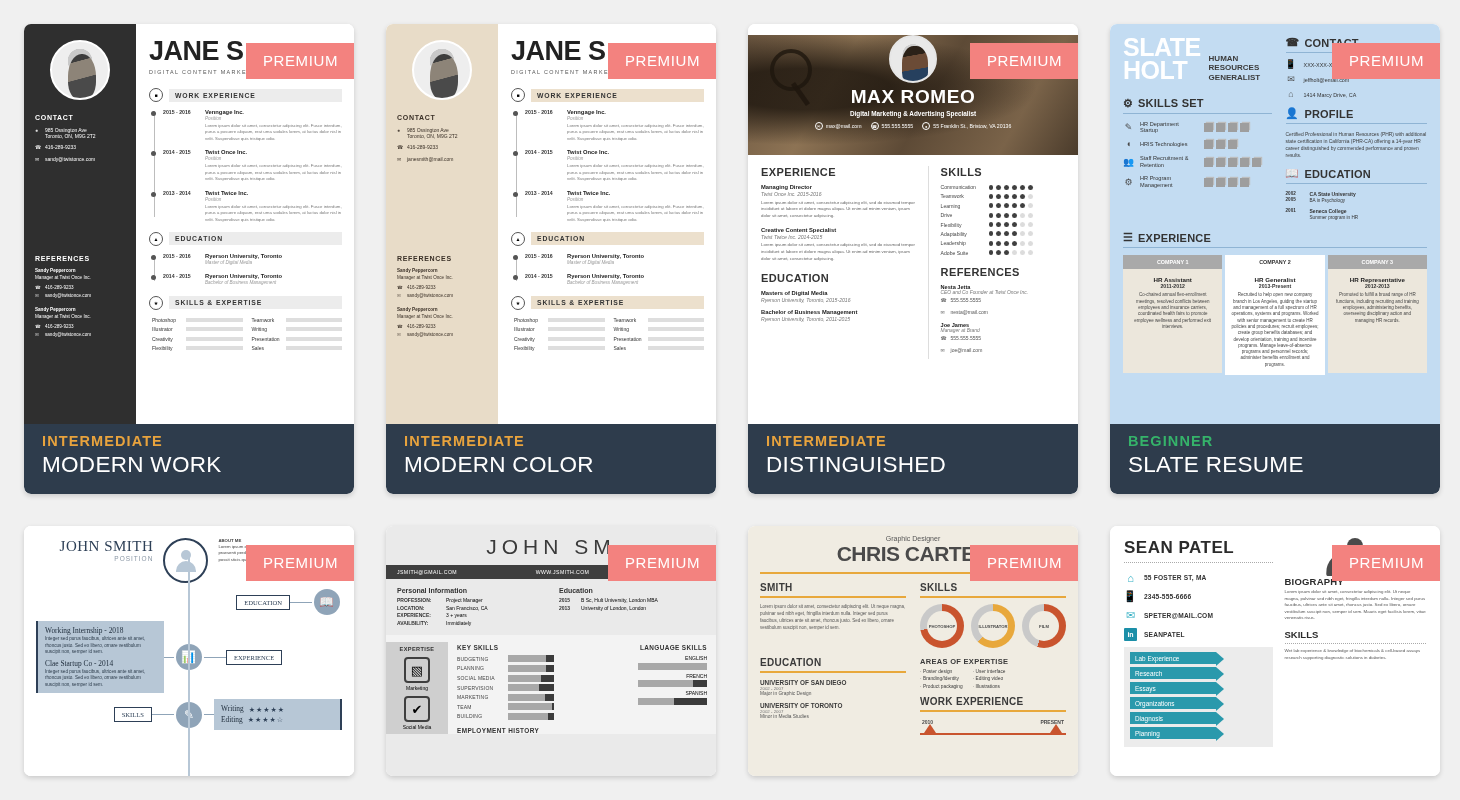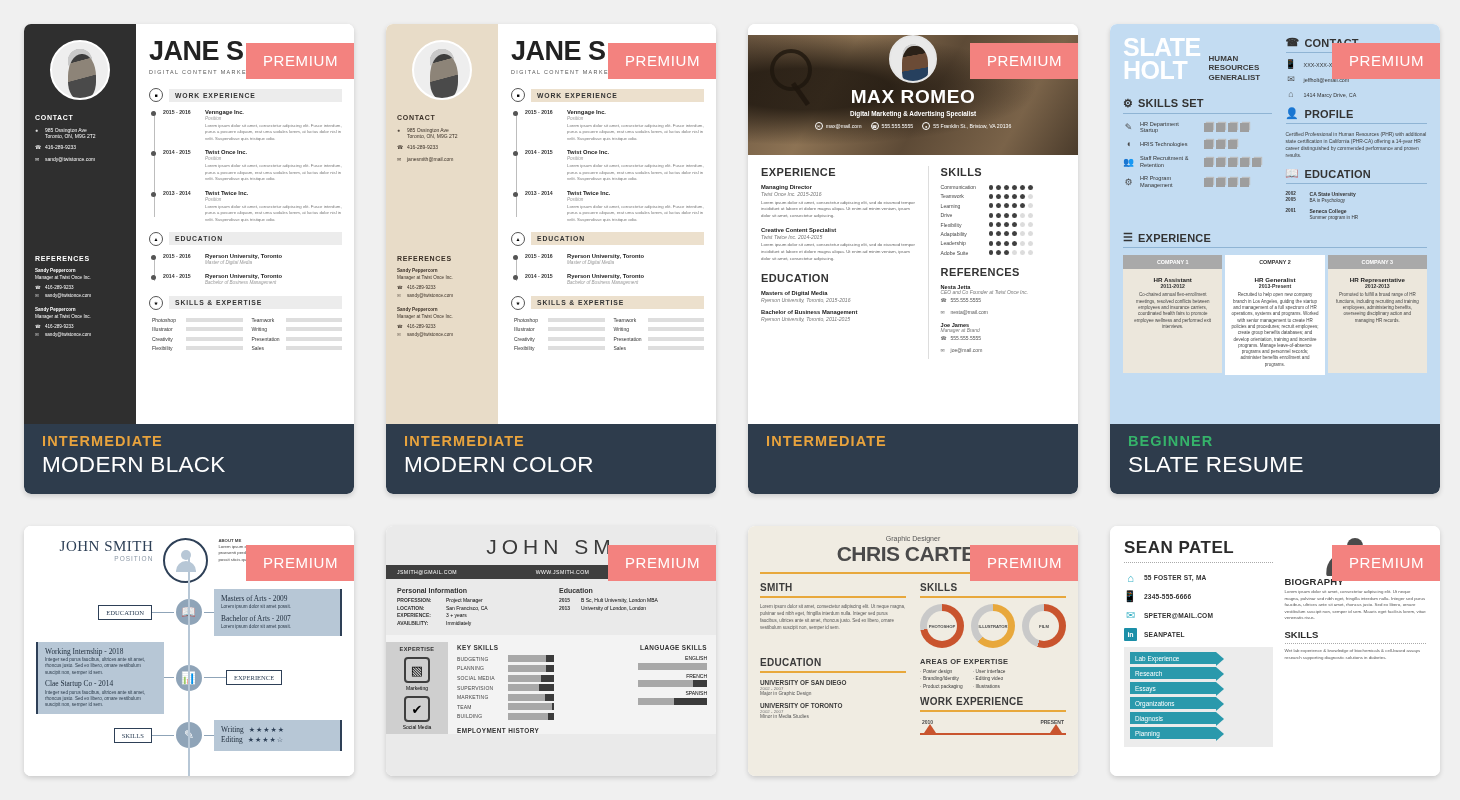--- a/index.html
+++ b/index.html
@@ -394,21 +394,21 @@
                   <span>Sales</span>
                 <span class="skbarbg"><span class="skbarfg" style="width:70%"></span></span>
                 </div>
             </div>
           </div>
         </div>
       </div>
     </div>
     <div class="footer">
       <div class="level inter">INTERMEDIATE</div>
-      <div class="tname">MODERN BLACK</div>
+      <div class="tname">MODERN WORK</div>
     </div>
   </div>
 
   <div class="card">
     <div class="badge">PREMIUM</div>
     <div class="thumb">
       <div class="jane colr">
         <div class="left">
           <div class="avatar"></div>
           <div class="ch">CONTACT</div>
@@ -722,20 +722,21 @@
                   <span class="ci">✉</span>
                 <span>joe@mail.com</span>
                 </div>
             </div>
           </div>
         </div>
       </div>
     </div>
     <div class="footer">
       <div class="level inter">INTERMEDIATE</div>
+      <div class="tname">DISTINGUISHED</div>
     </div>
   </div>
 
   <div class="card">
     <div class="badge">PREMIUM</div>
     <div class="thumb">
       <div class="slate">
         <div class="srow">
           <div class="sL">
             <div style="display:flex;align-items:flex-end;gap:5px;margin-bottom:14px">
@@ -894,29 +895,20 @@
         </div>
 
         <div style="display:flex;align-items:center;gap:0;margin-bottom:6px">
           <div style="flex:1;display:flex;align-items:center;justify-content:flex-end;gap:0">
             <span class="tlchip">EDUCATION</span>
             <span class="conn" style="max-width:22px"></span>
           </div>
           <div style="width:30px">
               <div class="tlnode">📖</div>
             </div>
-          <div style="flex:1;display:flex;align-items:center">
-            <span class="conn" style="max-width:10px"></span>
-            <div class="tlbox rgt" style="flex:1">
-              <div class="tlt">Masters of Arts - 2009</div>
-              <div>Lorem ipsum dolor sit amet possit.</div>
-              <div class="tlt" style="margin-top:3px">Bachelor of Arts - 2007</div>
-              <div>Lorem ipsum dolor sit amet possit.</div>
-            </div>
-          </div>
         </div>
 
         <div style="display:flex;align-items:center;margin-bottom:6px">
           <div style="flex:1;display:flex;align-items:center">
             <div class="tlbox lft" style="flex:1">
               <div class="tlt">Working Internship - 2018</div>
               <div>Integer sed purus faucibus, ultrices ante sit amet, rhoncus justo. Sed ex libero, ornare vestibulum suscipit non, semper id sem.</div>
               <div class="tlt" style="margin-top:3px">Clae Startup Co - 2014</div>
               <div>Integer sed purus faucibus, ultrices ante sit amet, rhoncus justo. Sed ex libero, ornare vestibulum suscipit non, semper id sem.</div>
             </div>

